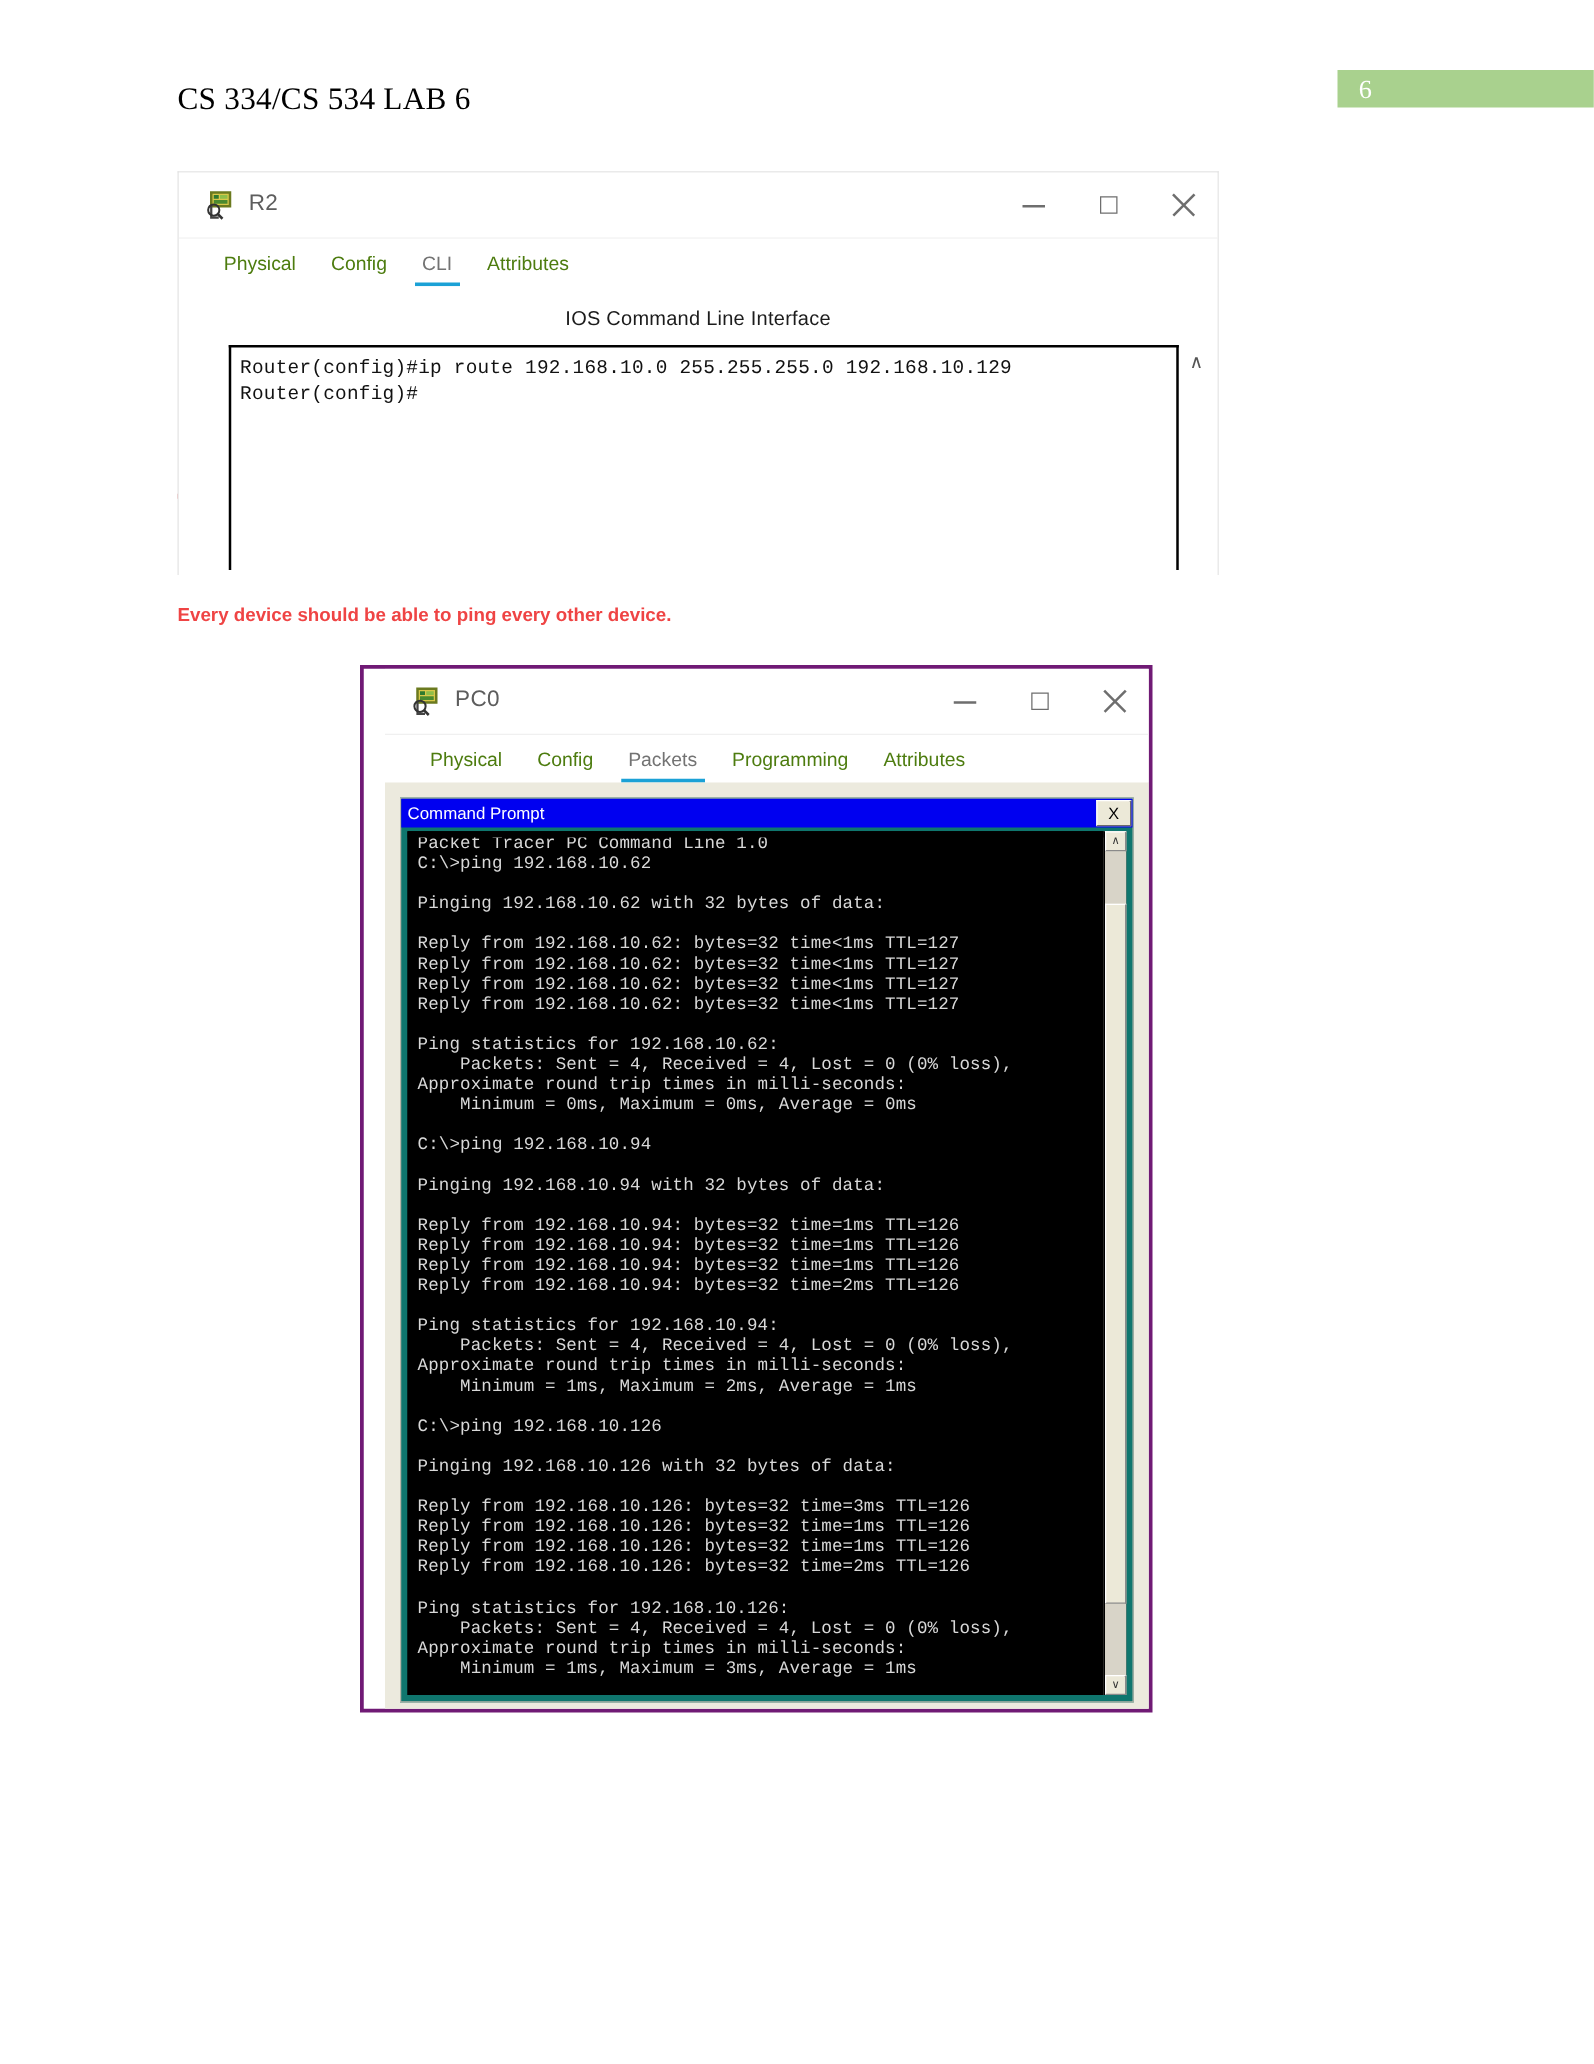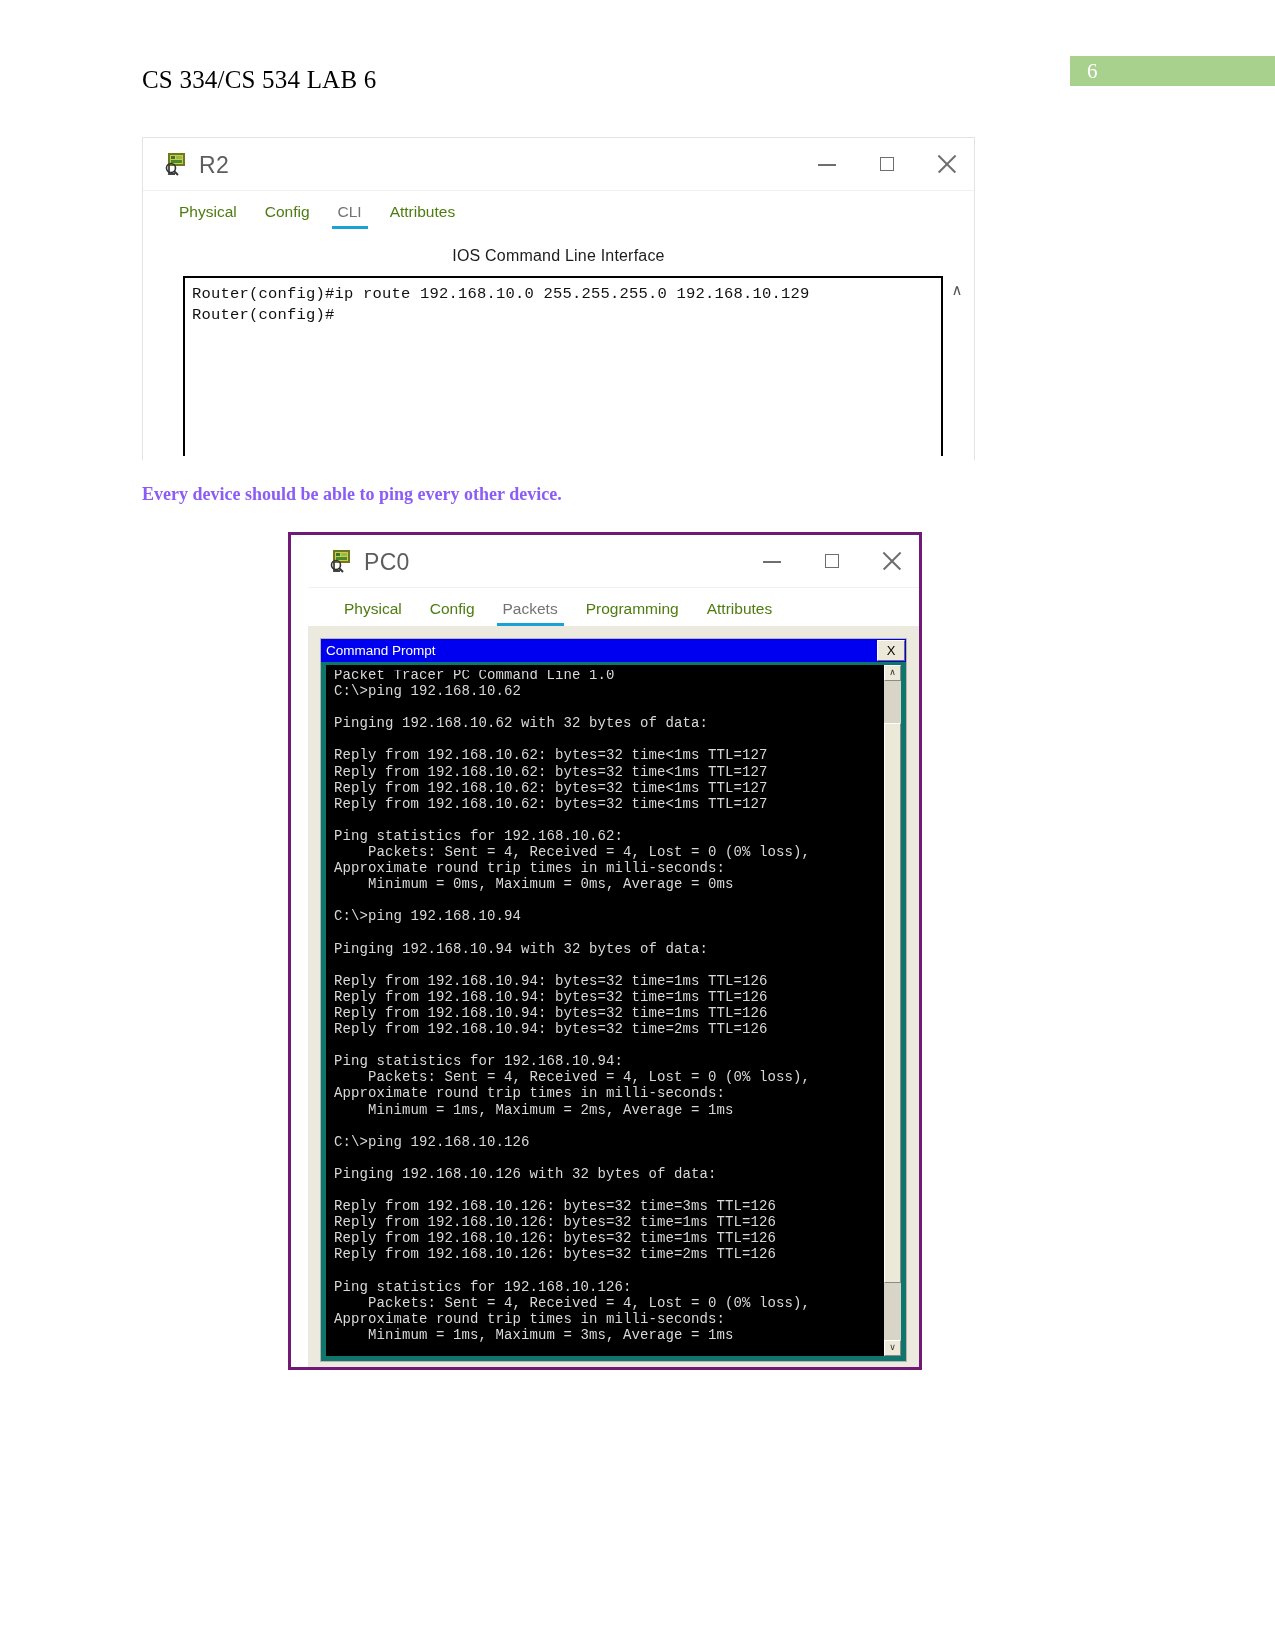--- a/index.html
+++ b/index.html
@@ -57,21 +57,21 @@
     position: absolute;
     left: 22px;
     top: 13px;
     width: 26px;
     height: 26px;
   }
   .pt-title {
     position: absolute;
     left: 56px;
     top: 14px;
-    font-size: 23px;
+    font-size: 18px;
     color: #5d5d5d;
     font-family: "Liberation Sans", sans-serif;
     letter-spacing: 0.3px;
   }
   .pt-winbtns {
     position: absolute;
     right: 16px;
     top: 0;
     height: 52px;
     display: flex;
@@ -207,24 +207,24 @@
     height: 272px;
     background: #ffffff;
     border-right: 1px solid #eaeaea;
   }
 
   
   #caption {
     position: absolute;
     left: 142px;
     top: 484px;
-    font-family: Liberation Serif, serif;
+    font-family: Liberation Sans, sans-serif;
     font-weight: bold;
-    font-size: 18px;
-    color: #8b5cf6;
+    font-size: 15px;
+    color: #ef4444;
     white-space: nowrap;
   }
 
   
   #pc0-window {
     left: 288px;
     top: 532px;
     width: 634px;
     height: 838px;
     border: 3px solid #701a75;

